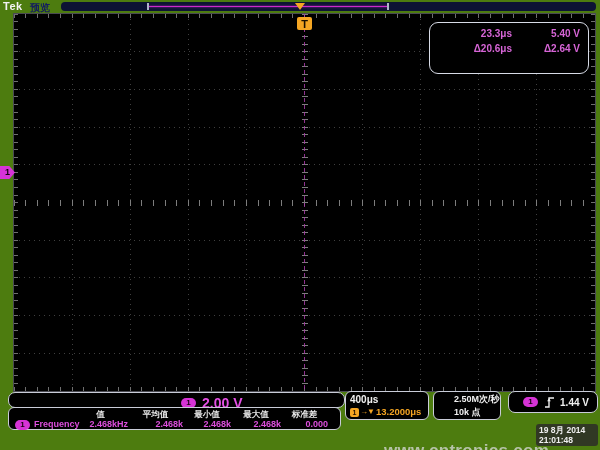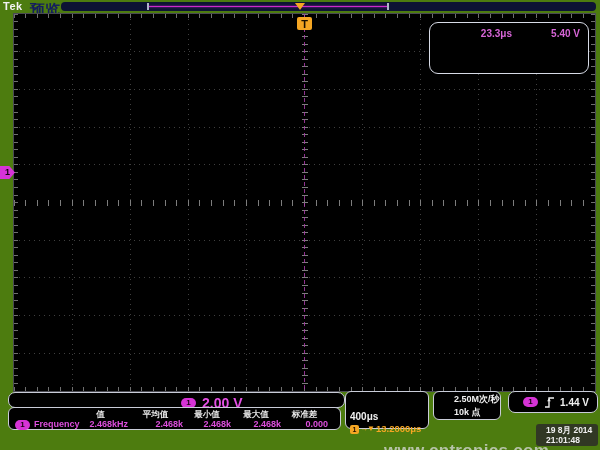--- a/index.html
+++ b/index.html
@@ -5,21 +5,21 @@
   html,body{margin:0;padding:0;background:#222;}
   .screen{
     position:relative;width:600px;height:450px;overflow:hidden;
     background:#4d7c0f;
     font-family:"Liberation Sans", sans-serif;
     -webkit-font-smoothing:antialiased;
   }
   
   .topbar{position:absolute;left:0;top:0;width:600px;height:13px;}
   .tek{position:absolute;left:3px;top:0;font-size:11px;font-weight:bold;color:#f2f2f2;letter-spacing:0.5px;}
-  .mode{position:absolute;left:30px;top:1px;font-size:15px;font-weight:bold;color:#141e5e;}
+  .mode{position:absolute;left:30px;top:1px;font-size:10px;font-weight:bold;color:#141e5e;}
   .record-strip{position:absolute;left:61px;top:2px;width:535px;height:9px;background:#0d1334;border-radius:4px;}
   .record-line{position:absolute;left:87px;top:4px;width:240px;height:1px;background:#cc2acc;box-shadow:0 0 2px #cc2acc;}
   .bracket{position:absolute;top:1px;width:2px;height:7px;background:#aeb4c8;}
   .b-left{left:86px;} .b-right{left:326px;}
   .trig-flag{position:absolute;left:234px;top:1px;width:0;height:0;
     border-left:5px solid transparent;border-right:5px solid transparent;border-top:7px solid #f5a623;}
   
   .graticule{position:absolute;left:13px;top:13px;width:581px;height:377px;background:#000;border:1px solid #4a4a52;box-sizing:content-box;}
   .graticule svg{position:absolute;left:0;top:0;}
   
@@ -32,21 +32,21 @@
   .ch-marker{position:absolute;left:0px;top:166px;width:15px;height:13px;background:#d633d6;
     clip-path:polygon(0 0,62% 0,100% 50%,62% 100%,0 100%);
     color:#12000f;font-size:9px;font-weight:bold;text-align:center;line-height:13px;z-index:6;}
   
   .box{position:absolute;background:#000;border:1px solid #c9ccd8;border-radius:7px;box-sizing:border-box;}
   .badge{display:inline-block;min-width:13px;height:10px;border-radius:6px;background:#d633d6;
     color:#16000f;font-size:8px;font-weight:bold;text-align:center;line-height:10px;padding:0 1px;}
   .ch-box{left:8px;top:392px;width:337px;height:16px;}
   .ch-box .inner{position:absolute;left:172px;top:2px;display:flex;align-items:center;gap:6px;}
   .ch-scale{color:#e54fe5;font-size:14px;font-weight:bold;}
-  .tb-box{left:345px;top:391px;width:84px;height:29px;padding:18px 4px;border-radius:6px;}
+  .tb-box{left:345px;top:391px;width:84px;height:29px;padding:1px 4px;border-radius:6px;}
   .tb-scale{color:#f0f0f0;font-size:10px;font-weight:bold;line-height:13px;}
   .tb-delay{display:flex;align-items:center;gap:1px;line-height:12px;}
   .obadge{display:inline-block;width:9px;height:9px;border-radius:2px;background:#f5a623;
     color:#221000;font-size:7px;font-weight:bold;text-align:center;line-height:9px;}
   .arrows{color:#f5a623;font-size:8px;letter-spacing:-1px;margin-right:1px;}
   .tb-delay-val{color:#f5a623;font-size:9.5px;font-weight:bold;}
   .acq-box{left:433px;top:391px;width:68px;height:29px;padding:1px 20px;border-radius:6px;}
   .acq-box div{color:#f0f0f0;font-size:9px;font-weight:bold;line-height:13px;white-space:nowrap;}
   .trig-box{left:508px;top:391px;width:90px;height:22px;border-radius:7px;display:flex;align-items:center;
     justify-content:space-between;padding:0 8px 0 14px;}
@@ -54,21 +54,21 @@
   
   .meas-box{left:8px;top:407px;width:333px;height:23px;border-radius:6px;padding:1px 0 0 2px;}
   .meas-grid{display:grid;grid-template-columns:62px 55px 55px 48px 50px 47px;}
   .meas-grid .hcell{color:#e8e8e8;font-size:8.5px;font-weight:bold;text-align:center;height:10px;line-height:10px;}
   .meas-grid .vcell{color:#dd4fdd;font-size:9px;font-weight:bold;text-align:right;height:11px;line-height:11px;}
   .meas-name{display:flex;align-items:center;gap:4px;padding-left:4px;text-align:left!important;}
   
   .watermark{position:absolute;left:384px;top:426px;font-size:17px;font-weight:bold;
     color:#c8cfc2;opacity:0.85;letter-spacing:0.3px;z-index:4;margin-top:15px;}
   .date-box{position:absolute;left:536px;top:424px;width:62px;height:22px;background:rgba(45,45,40,0.85);
-    border-radius:3px;z-index:5;padding:1px 10px;box-sizing:border-box;}
+    border-radius:3px;z-index:5;padding:1px 3px;box-sizing:border-box;}
   .date-box div{color:#efefef;font-size:8.5px;font-weight:bold;line-height:10px;white-space:nowrap;}
 </style>
 </head>
 <body>
 
 <div class="screen">
 
   <div class="topbar">
     <span class="tek">Tek</span>
     <span class="mode">预览</span>
@@ -446,20 +446,24 @@
         <path d="M0,160.0 M1,58.4 L2,61.1 L3,60.7 L4,58.8 L5,60.1 L6,61.2 L7,58.5 L8,59.5 L9,60.7 L10,59.9 L11,58.4 L12,60.1 L13,59.3 L14,59.9 L15,61.1 L16,59.5 L17,59.0 L18,59.3 L19,61.2 L20,59.8 L21,60.4 L22,60.0 L23,58.7 L24,61.2 L25,60.1 L26,58.8 L27,61.0 L28,60.5 L29,59.9 M30,160.6 L31,160.9 L32,159.2 L33,160.1 L34,161.4 L35,158.4 L36,160.7 L37,161.4 L38,158.4 L39,158.8 L40,159.3 L41,158.7 L42,160.9 L43,158.7 L44,159.7 L45,158.8 L46,160.9 L47,160.7 L48,158.3 L49,160.6 L50,158.3 L51,159.2 L52,159.9 L53,160.0 L54,159.3 L55,160.1 L56,159.1 L57,161.1 L58,164.4 M59,58.3 L60,60.7 L61,61.2 L62,58.8 L63,60.6 L64,59.7 L65,60.1 L66,59.4 L67,60.1 L68,60.2 L69,60.1 L70,60.8 L71,58.5 L72,59.8 L73,60.2 L74,59.0 L75,63.6 L76,59.1 L77,59.9 L78,60.4 L79,58.8 L80,59.5 L81,60.1 L82,59.2 L83,61.0 L84,58.7 L85,60.0 L86,60.2 L87,61.3 M88,160.2 L89,159.2 L90,153.0 L91,160.2 L92,158.4 L93,158.4 L94,160.5 L95,159.2 L96,160.8 L97,160.2 L98,159.1 L99,159.6 L100,159.9 L101,158.3 L102,158.7 L103,160.0 L104,160.6 L105,160.4 L106,159.1 L107,161.1 L108,159.1 L109,158.4 L110,159.2 L111,158.9 L112,161.4 L113,159.2 L114,158.6 L115,161.1 L116,160.3 M117,60.7 L118,59.9 L119,59.6 L120,60.0 L121,60.3 L122,59.7 L123,60.7 L124,59.2 L125,60.5 L126,59.5 L127,58.8 L128,60.9 L129,60.4 L130,60.9 L131,61.0 L132,59.6 L133,58.9 L134,61.1 L135,59.5 L136,58.6 L137,59.7 L138,59.5 L139,59.5 L140,60.1 L141,58.9 L142,59.9 L143,60.6 L144,60.9 L145,59.7 M146,164.5 L147,160.1 L148,158.5 L149,160.0 L150,160.8 L151,159.2 L152,159.4 L153,161.1 L154,160.6 L155,161.0 L156,159.4 L157,159.1 L158,160.6 L159,160.3 L160,160.8 L161,159.8 L162,160.4 L163,154.2 L164,160.0 L165,158.9 L166,159.6 L167,160.3 L168,158.9 L169,164.3 L170,154.0 L171,161.0 L172,160.9 L173,158.4 L174,161.1 M175,58.5 L176,61.3 L177,61.5 L178,60.6 L179,58.9 L180,58.5 L181,58.7 L182,60.5 L183,58.5 L184,60.0 L185,59.6 L186,60.5 L187,59.6 L188,60.4 L189,60.6 L190,58.5 L191,59.3 L192,59.1 L193,58.6 L194,60.2 L195,60.3 L196,61.2 L197,58.5 L198,58.8 L199,60.3 L200,66.5 L201,59.3 L202,58.9 L203,60.1 M204,158.6 L205,159.5 L206,159.6 L207,159.0 L208,154.5 L209,159.1 L210,160.1 L211,160.5 L212,160.2 L213,159.7 L214,163.9 L215,160.2 L216,164.1 L217,158.6 L218,161.3 L219,159.5 L220,158.8 L221,161.0 L222,159.6 L223,161.4 L224,160.7 L225,158.5 L226,158.3 L227,164.5 L228,161.3 L229,158.8 L230,159.7 L231,160.9 L232,159.9 M233,61.5 L234,59.5 L235,59.7 L236,58.4 L237,58.5 L238,59.7 L239,59.0 L240,60.4 L241,61.3 L242,60.3 L243,63.0 L244,60.3 L245,61.1 L246,60.3 L247,60.9 L248,59.0 L249,61.2 L250,60.1 L251,60.2 L252,59.8 L253,58.4 L254,59.9 L255,59.7 L256,57.3 L257,58.9 L258,61.3 L259,59.0 L260,59.4 L261,59.2 M262,160.2 L263,159.3 L264,161.3 L265,156.1 L266,159.1 L267,158.5 L268,159.9 L269,155.8 L270,159.2 L271,161.4 L272,159.1 L273,159.3 L274,154.0 L275,159.5 L276,158.7 L277,160.6 L278,160.9 L279,158.7 L280,159.9 L281,158.8 L282,161.0 L283,161.3 L284,159.5 L285,159.9 L286,160.0 L287,158.4 L288,159.5 L289,158.6 L290,159.3 M291,60.4 L292,59.7 L293,58.4 L294,58.9 L295,59.7 L296,60.6 L297,60.2 L298,59.3 L299,60.4 L300,59.8 L301,58.5 L302,58.5 L303,61.1 L304,60.1 L305,61.0 L306,58.3 L307,60.7 L308,60.6 L309,58.6 L310,59.3 L311,59.5 L312,59.5 L313,58.6 L314,59.0 L315,59.4 L316,59.6 L317,58.5 L318,59.8 L319,61.1 M320,161.1 L321,160.7 L322,159.9 L323,158.6 L324,158.7 L325,159.2 L326,160.8 L327,161.2 L328,159.9 L329,160.1 L330,159.9 L331,160.0 L332,160.0 L333,158.7 L334,159.2 L335,158.5 L336,159.0 L337,158.7 L338,160.8 L339,158.6 L340,160.4 L341,159.2 L342,159.5 L343,160.2 L344,160.1 L345,159.8 L346,160.0 L347,159.3 L348,155.3 M349,61.2 L350,59.7 L351,61.1 L352,59.0 L353,59.1 L354,59.4 L355,59.2 L356,61.2 L357,61.0 L358,59.0 L359,61.0 L360,60.3 L361,59.2 L362,58.6 L363,61.0 L364,60.3 L365,59.5 L366,59.6 L367,59.8 L368,59.5 L369,61.2 L370,59.0 L371,58.4 L372,59.8 L373,60.4 L374,61.2 L375,61.3 L376,60.7 L377,61.5 M378,159.6 L379,160.8 L380,159.3 L381,159.1 L382,161.4 L383,158.3 L384,159.8 L385,159.3 L386,159.8 L387,160.4 L388,158.3 L389,161.4 L390,160.7 L391,160.2 L392,161.2 L393,159.0 L394,160.8 L395,158.6 L396,160.1 L397,160.2 L398,160.7 L399,158.8 L400,158.9 L401,160.0 L402,159.0 L403,159.0 L404,158.7 L405,160.9 L406,159.4 M407,59.2 L408,58.8 L409,58.7 L410,61.0 L411,59.0 L412,59.4 L413,58.6 L414,61.3 L415,58.7 L416,59.4 L417,54.9 L418,61.5 L419,60.6 L420,61.3 L421,59.7 L422,60.0 L423,58.6 L424,59.9 L425,59.3 L426,59.3 L427,60.9 L428,61.0 L429,59.1 L430,59.6 L431,59.6 L432,54.0 L433,60.6 L434,60.7 L435,60.1 L436,59.0 M437,161.0 L438,161.0 L439,158.5 L440,160.7 L441,161.3 L442,160.4 L443,158.6 L444,160.4 L445,160.9 L446,160.8 L447,160.7 L448,158.5 L449,154.4 L450,161.4 L451,160.6 L452,160.8 L453,160.4 L454,158.7 L455,159.5 L456,158.6 L457,158.5 L458,164.1 L459,160.3 L460,161.7 L461,158.7 L462,158.6 L463,158.5 L464,161.0 L465,158.4 M466,61.1 L467,59.5 L468,59.4 L469,60.3 L470,61.3 L471,61.4 L472,62.4 L473,57.9 L474,61.3 L475,59.8 L476,60.1 L477,59.1 L478,59.8 L479,59.1 L480,60.6 L481,59.4 L482,61.5 L483,61.3 L484,59.4 L485,58.5 L486,59.2 L487,58.8 L488,58.5 L489,60.0 L490,60.6 L491,60.6 L492,59.3 L493,59.1 L494,59.0 M495,161.0 L496,158.7 L497,160.5 L498,159.5 L499,161.0 L500,160.0 L501,159.4 L502,159.9 L503,158.3 L504,158.7 L505,160.7 L506,158.5 L507,160.1 L508,158.3 L509,160.9 L510,161.2 L511,159.9 L512,158.9 L513,161.0 L514,159.6 L515,158.9 L516,161.2 L517,160.4 L518,159.2 L519,159.7 L520,159.9 L521,160.2 L522,160.3 L523,158.4 M524,60.8 L525,60.5 L526,60.1 L527,63.3 L528,59.7 L529,59.3 L530,61.3 L531,60.4 L532,58.6 L533,58.4 L534,61.0 L535,58.8 L536,59.8 L537,58.5 L538,59.2 L539,59.6 L540,65.0 L541,61.5 L542,60.8 L543,59.2 L544,60.8 L545,58.6 L546,58.4 L547,58.8 L548,60.5 L549,58.5 L550,59.5 L551,60.7 L552,61.3 M553,160.4 L554,165.7 L555,158.4 L556,164.3 L557,160.9 L558,160.3 L559,158.4 L560,160.5 L561,160.3 L562,158.5 L563,159.1 L564,159.7 L565,160.3 L566,159.1 L567,160.6 L568,161.2 L569,158.4 L570,158.7 L571,160.6 L572,158.8 L573,160.4 L574,159.6 L575,161.0 L576,160.7 L577,159.9 L578,158.4 L579,159.1 L580,159.9 L581,158.6" fill="none" stroke="undefined" stroke-width="1.1" opacity="0.8"></path>
         <path d="M581,130.0 L581,140.0 L573,135.0 Z" fill="undefined"></path>
         <rect x="283.0" y="3" width="15" height="13" rx="2" fill="#f5a623"></rect>
         <text x="290.5" y="13.5" text-anchor="middle" font-size="11" font-weight="bold" fill="#1a1000" font-family="Liberation Sans, sans-serif">T</text>
       </svg>
     <div class="cursor-box">
       <div class="cursor-row">
         <span class="cursor-t">23.3μs</span>
         <span class="cursor-v">5.40 V</span>
       </div>
+      <div class="cursor-row">
+        <span class="cursor-t">Δ20.6μs</span>
+        <span class="cursor-v">Δ2.64 V</span>
+      </div>
     </div>
   </div>
 
   <div class="ch-marker">1</div>
 
   <div class="box ch-box">
     <div class="inner">
       <span class="badge">1</span>
       <span class="ch-scale">2.00 V</span>
     </div>

